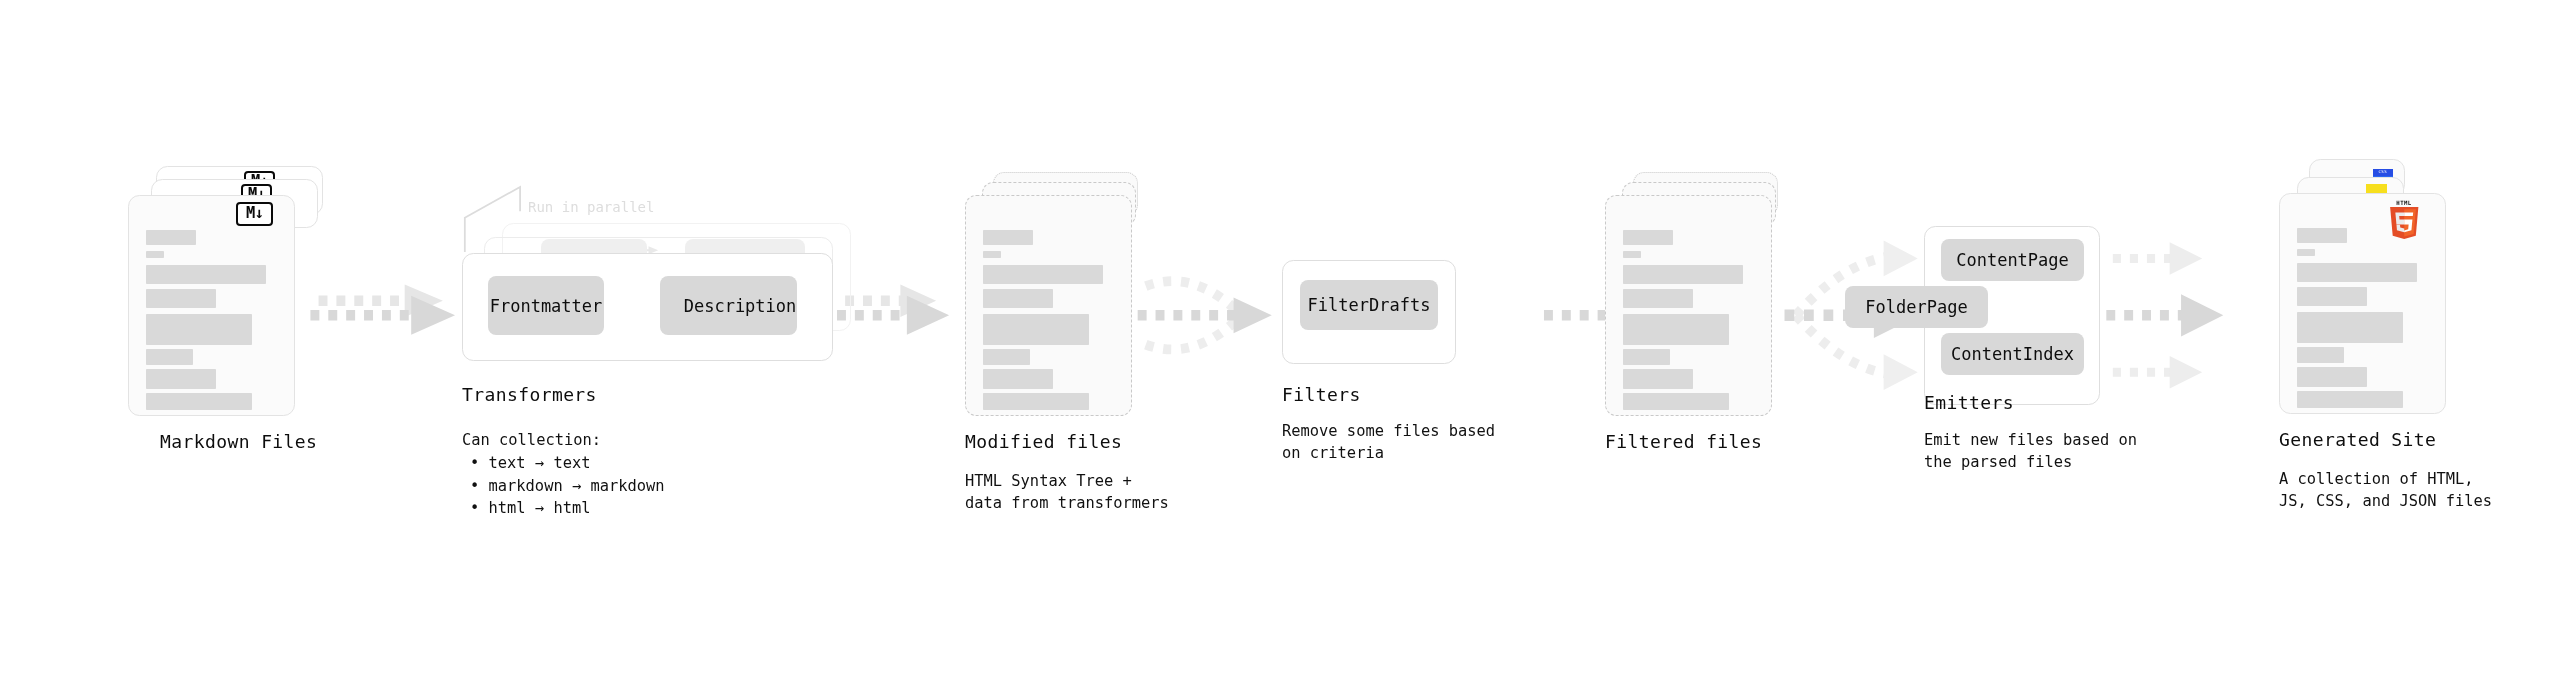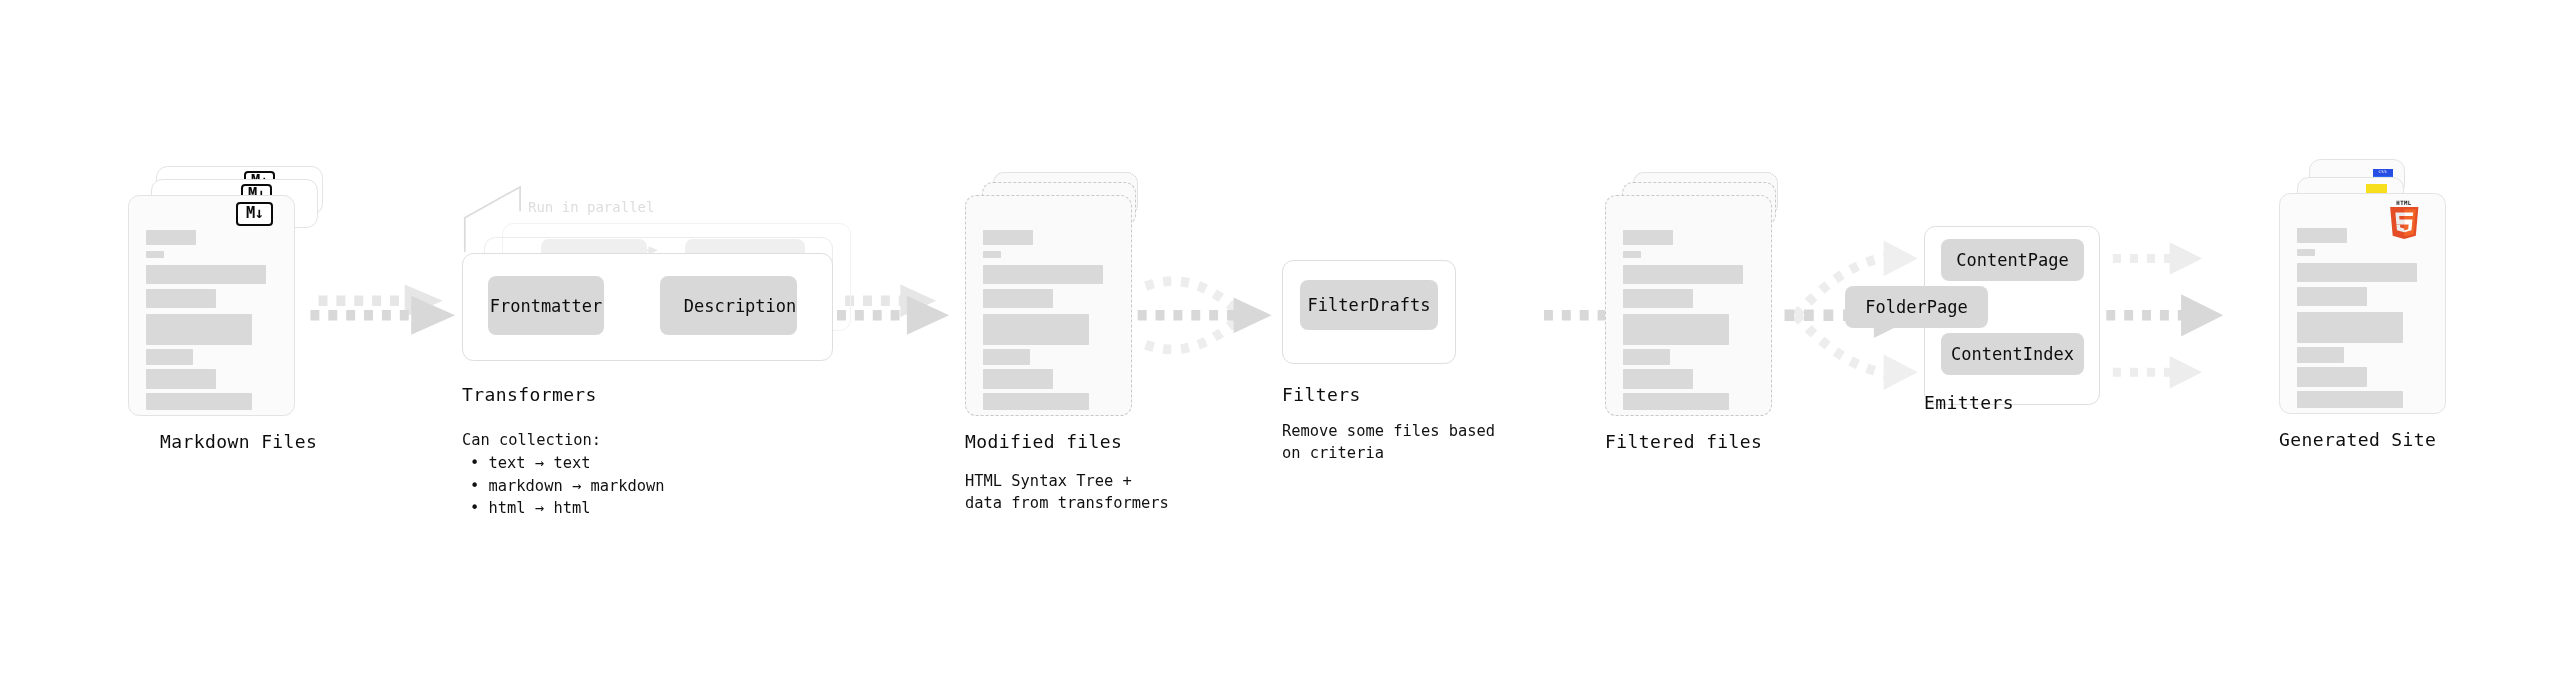--- a/index.html
+++ b/index.html
@@ -292,20 +292,22 @@
     <span>ContentPage</span>
   </div>
   <div class="chip" style="left:1845px;top:286px;width:143px;height:42px;">
     <span>FolderPage</span>
   </div>
   <div class="chip" style="left:1941px;top:333px;width:143px;height:42px;">
     <span>ContentIndex</span>
   </div>
 
   <div class="stage-title" style="left:1924px;top:392px;">Emitters</div>
+  <div class="stage-sub" style="left:1924px;top:429px;">Emit new files based on
+the parsed files</div>
 
   <div class="doc-stack">
 
     <div class="doc-card" style="left:2309px;top:159px;width:96px;height:37px;"></div>
     <div class="abs" style="left:2373px;top:169px;width:19.5px;height:11.4px;">
       <div style="position:absolute;left:0;top:0;width:19.5px;height:6.5px;background:#264de4;
                   font-size:4.1px;color:#fff;text-align:center;line-height:6.5px;letter-spacing:0.4px;">CSS</div>
       <div style="position:absolute;left:0;top:7.3px;width:19.5px;height:2.4px;background:#2965f1;"></div>
     </div>
 
@@ -331,15 +333,17 @@
         <polygon fill="#f16529" points="256,472 407,430 442,37 256,37"></polygon>
         <polygon fill="#ebebeb" points="256,201 180,201 175,144 256,144 256,88 255,88 114,88 115,104 131,279 256,279"></polygon>
         <polygon fill="#ebebeb" points="256,345 255,345 192,328 188,283 160,283 132,283 139,372 255,404 256,404"></polygon>
         <polygon fill="#fff" points="255,201 255,279 326,279 319,357 255,374 255,404 371,372 372,358 385,215 387,201 371,201"></polygon>
         <polygon fill="#fff" points="255,88 255,123 255,144 255,144 392,144 392,144 393,144 394,131 397,104 399,88"></polygon>
       </svg>
     </div>
   </div>
 
   <div class="stage-title" style="left:2279px;top:429px;">Generated Site</div>
+  <div class="stage-sub" style="left:2279px;top:468px;">A collection of HTML,
+JS, CSS, and JSON files</div>
 
 </div>
 
 
 </body></html>

